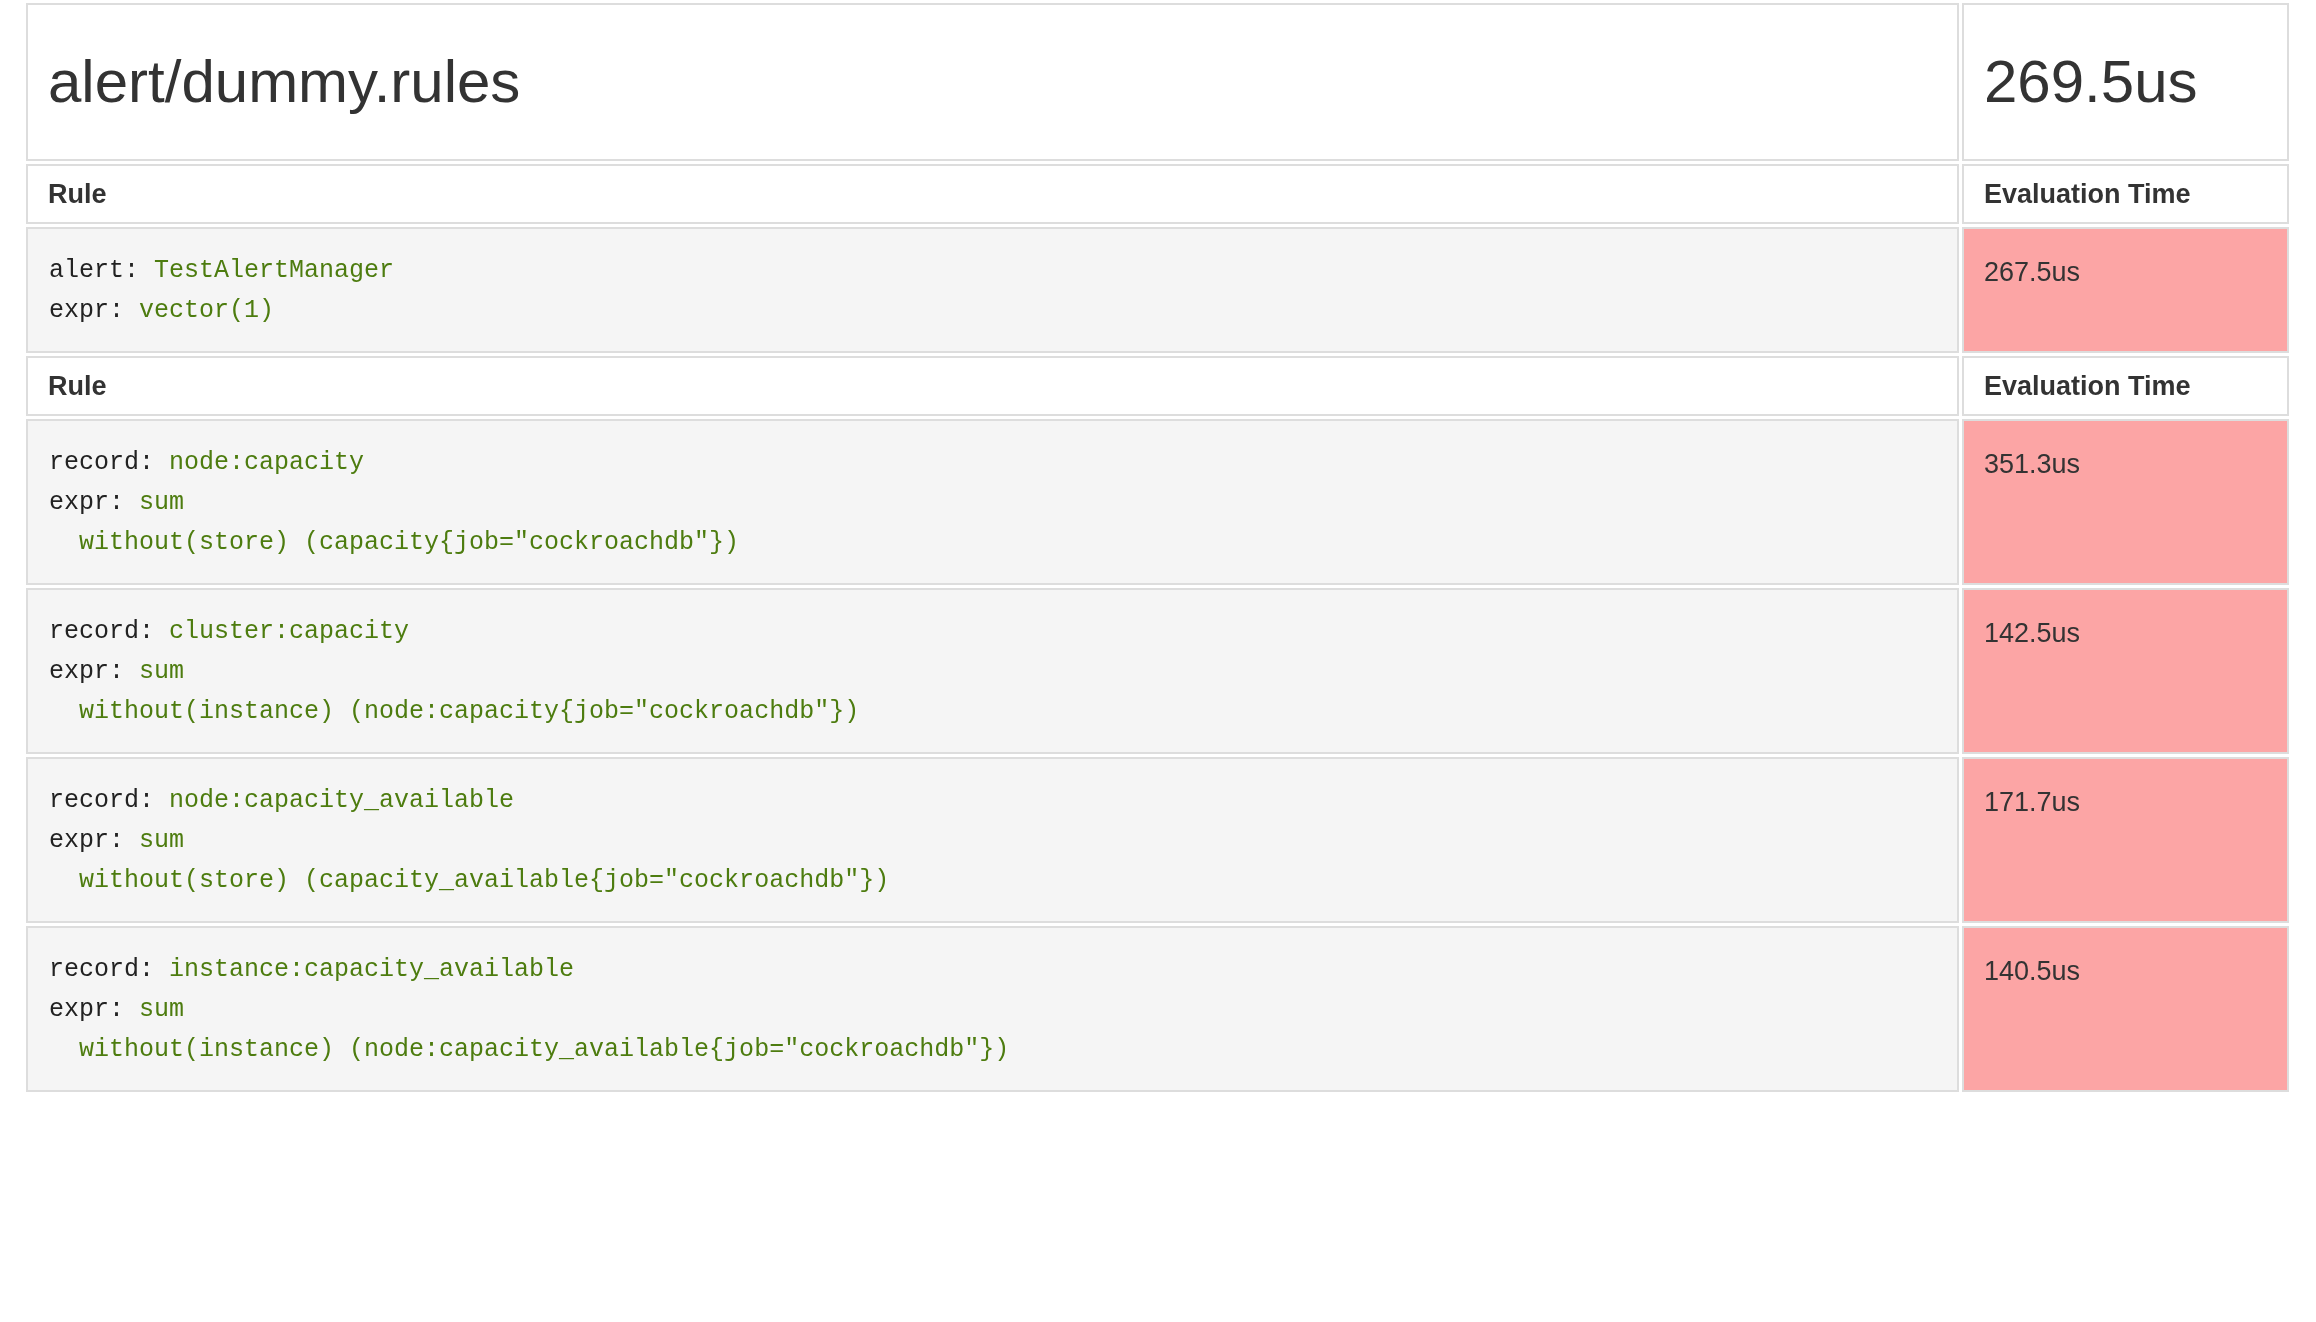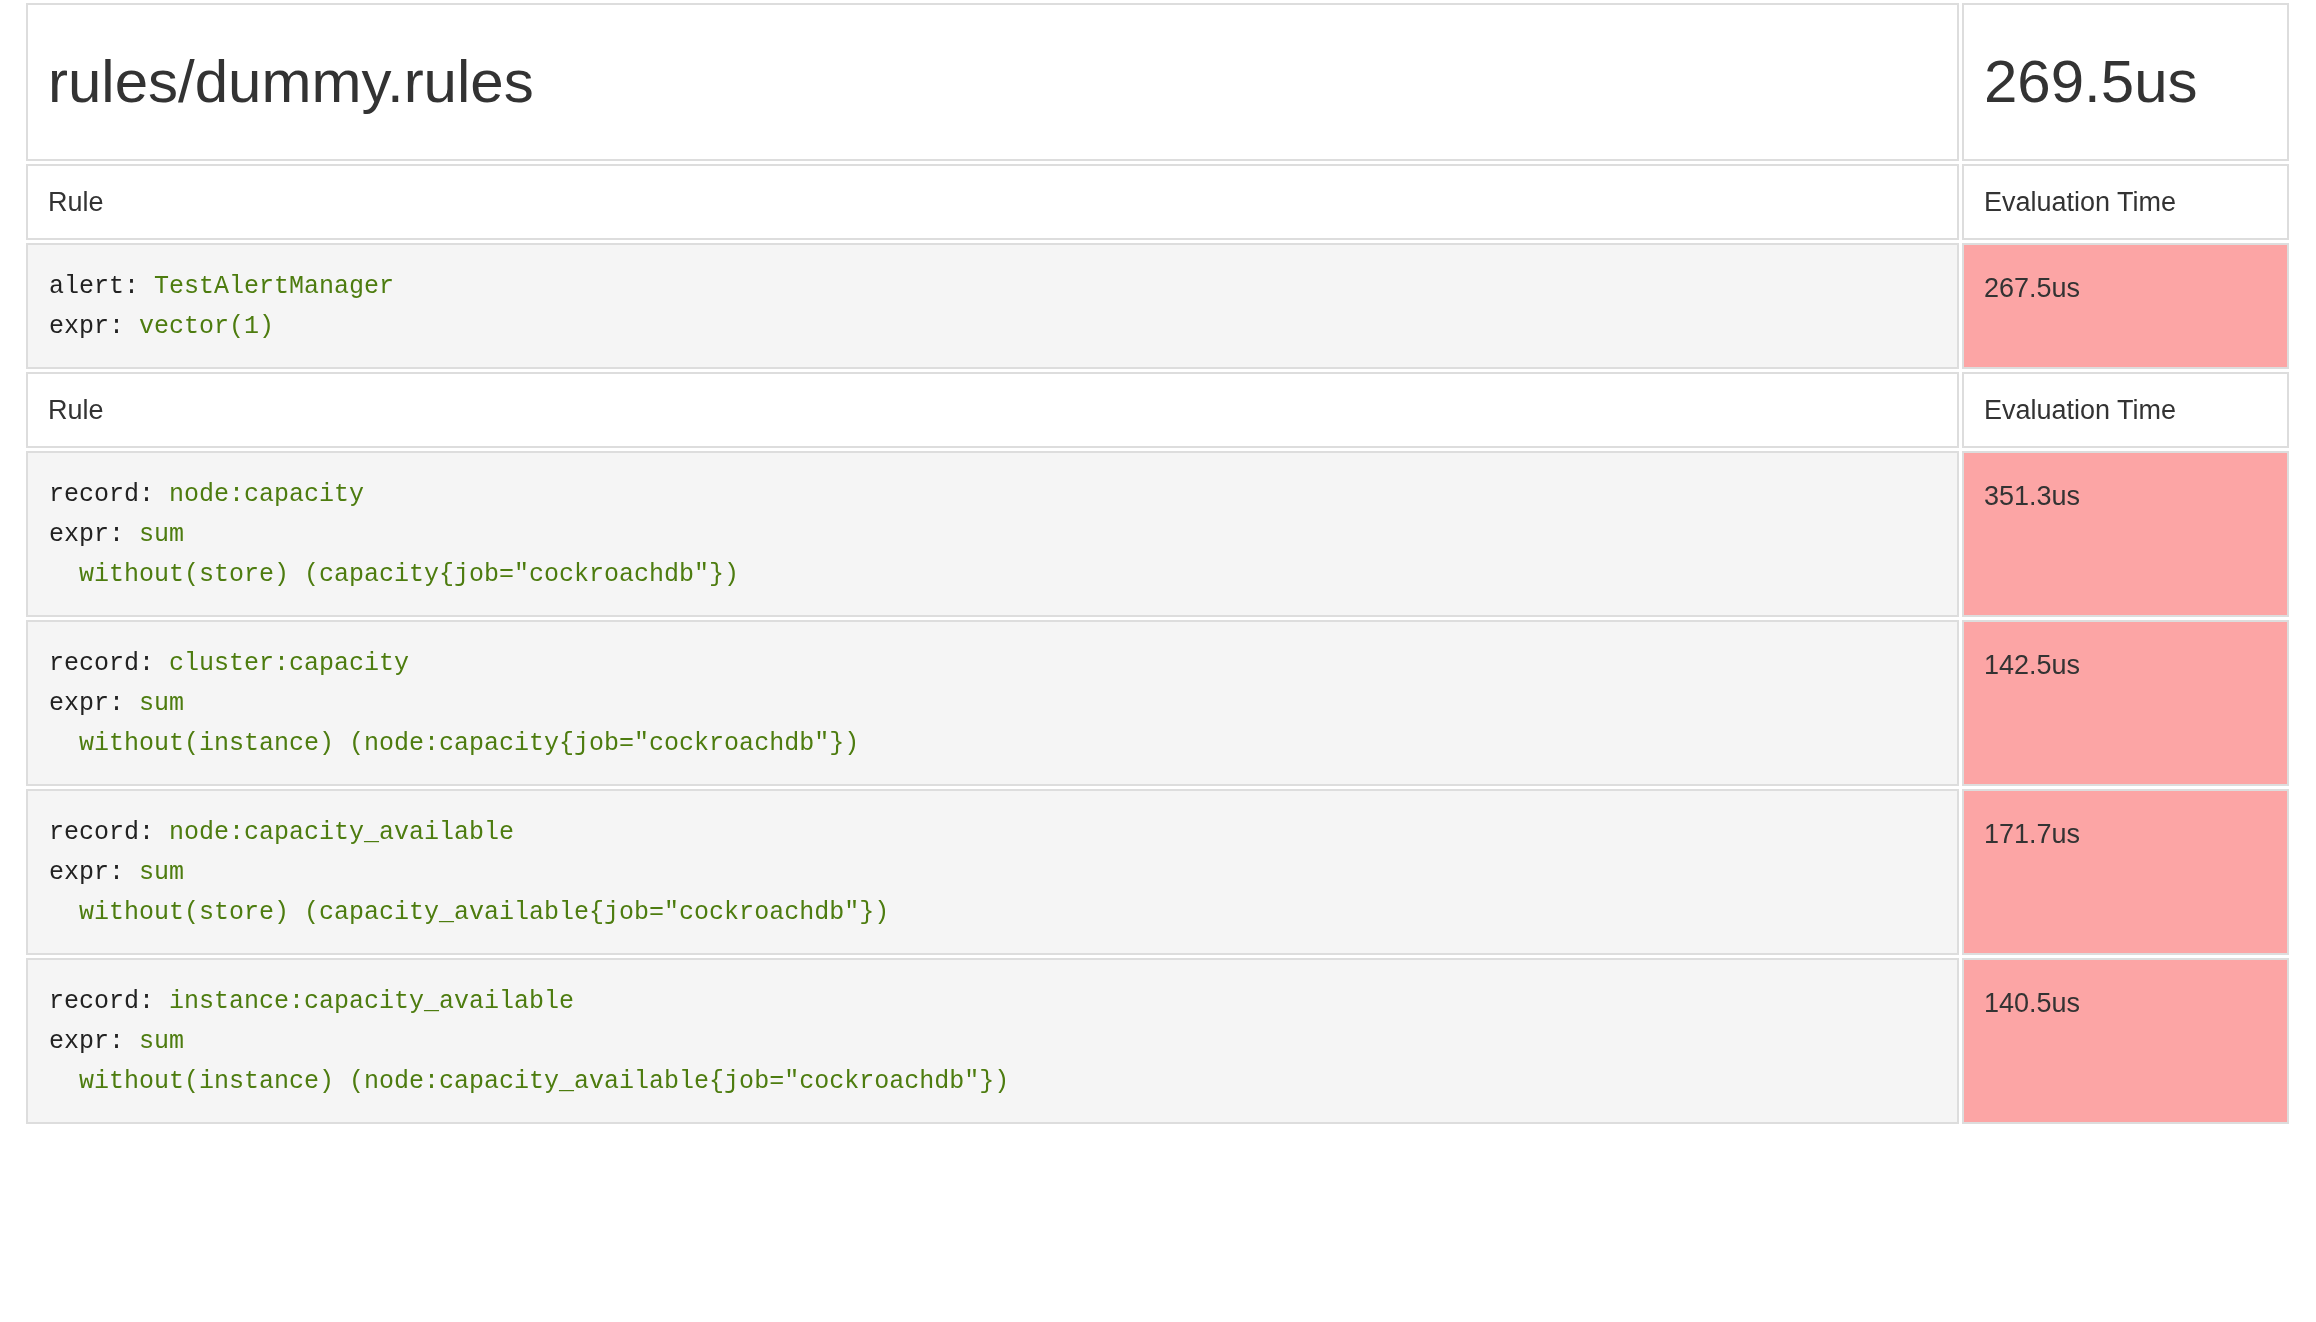--- a/index.html
+++ b/index.html
@@ -45,25 +45,25 @@
   }
   .group-heading {
     font-size: 60px;
     line-height: 1.1;
     font-weight: 500;
     color: #333333;
     margin: 0;
     white-space: nowrap;
   }
   th.col-header {
-    height: 76px;
+    height: 60px;
     vertical-align: middle;
     padding: 0 20px;
     font-size: 27px;
-    font-weight: normal;
+    font-weight: bold;
     color: #333333;
     background: #ffffff;
   }
   td.rule-cell {
     background: #f5f5f5;
     vertical-align: top;
     padding: 22px 20px 20px 21px;
   }
   .rule-code {
     font-family: "Liberation Mono", monospace;
@@ -92,21 +92,21 @@
 <div class="page">
 
   <table class="rules-table">
     <colgroup>
       <col class="rule-col">
       <col class="eval-col">
     </colgroup>
     <tbody id="rules-tbody">
         <tr>
           <td class="group-cell">
-            <div class="group-heading">rules/dummy.rules</div>
+            <div class="group-heading">alert/dummy.rules</div>
           </td>
           <td class="group-cell">
             <div class="group-heading">269.5us</div>
           </td>
         </tr>
         <tr>
           <th class="col-header">Rule</th>
           <th class="col-header">Evaluation Time</th>
         </tr>
         <tr>

